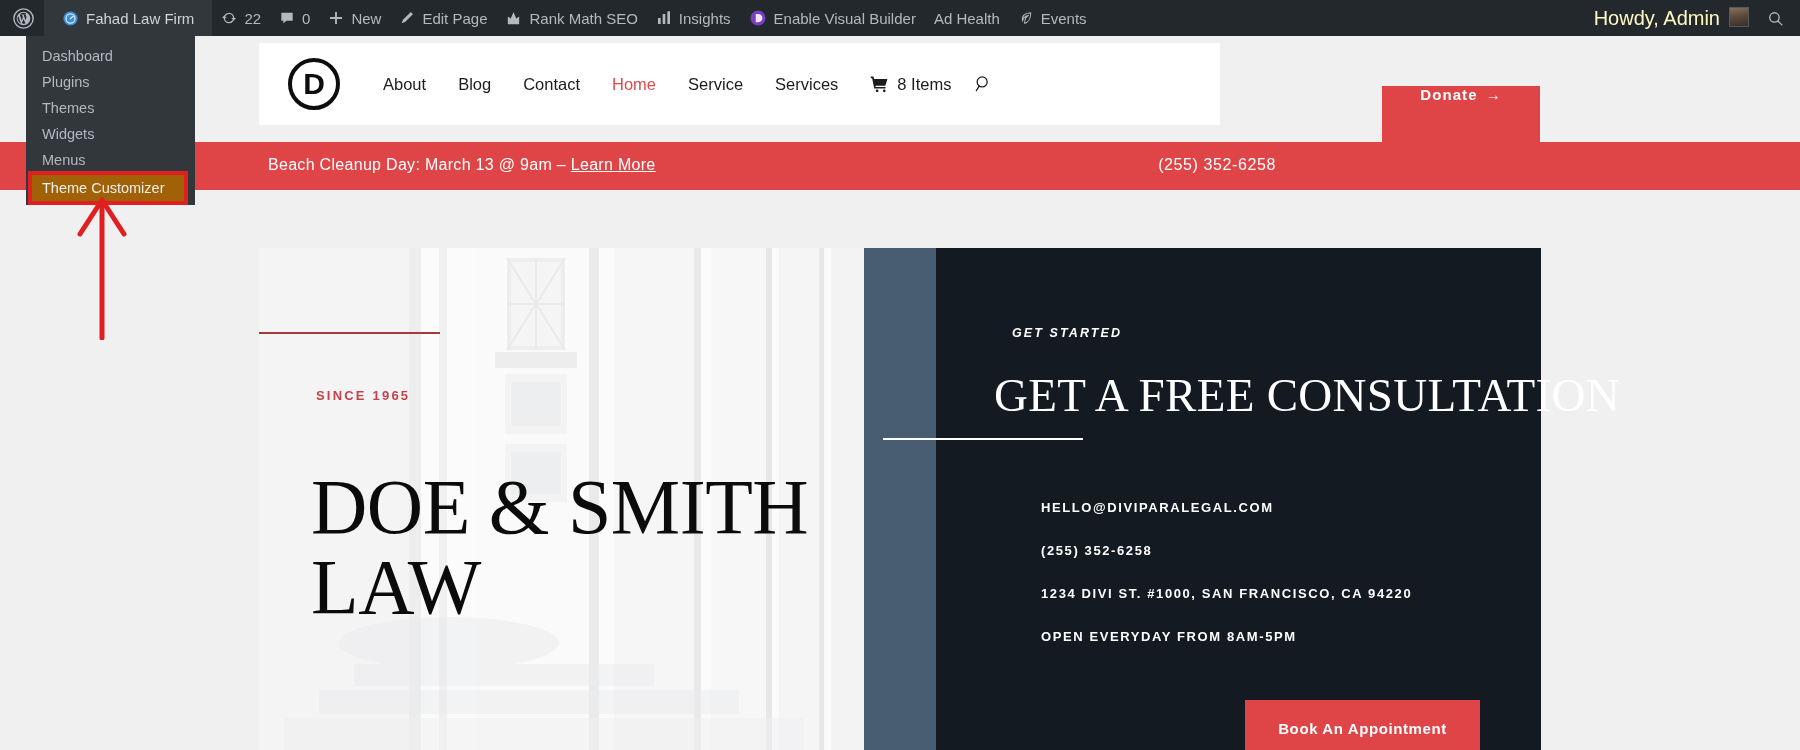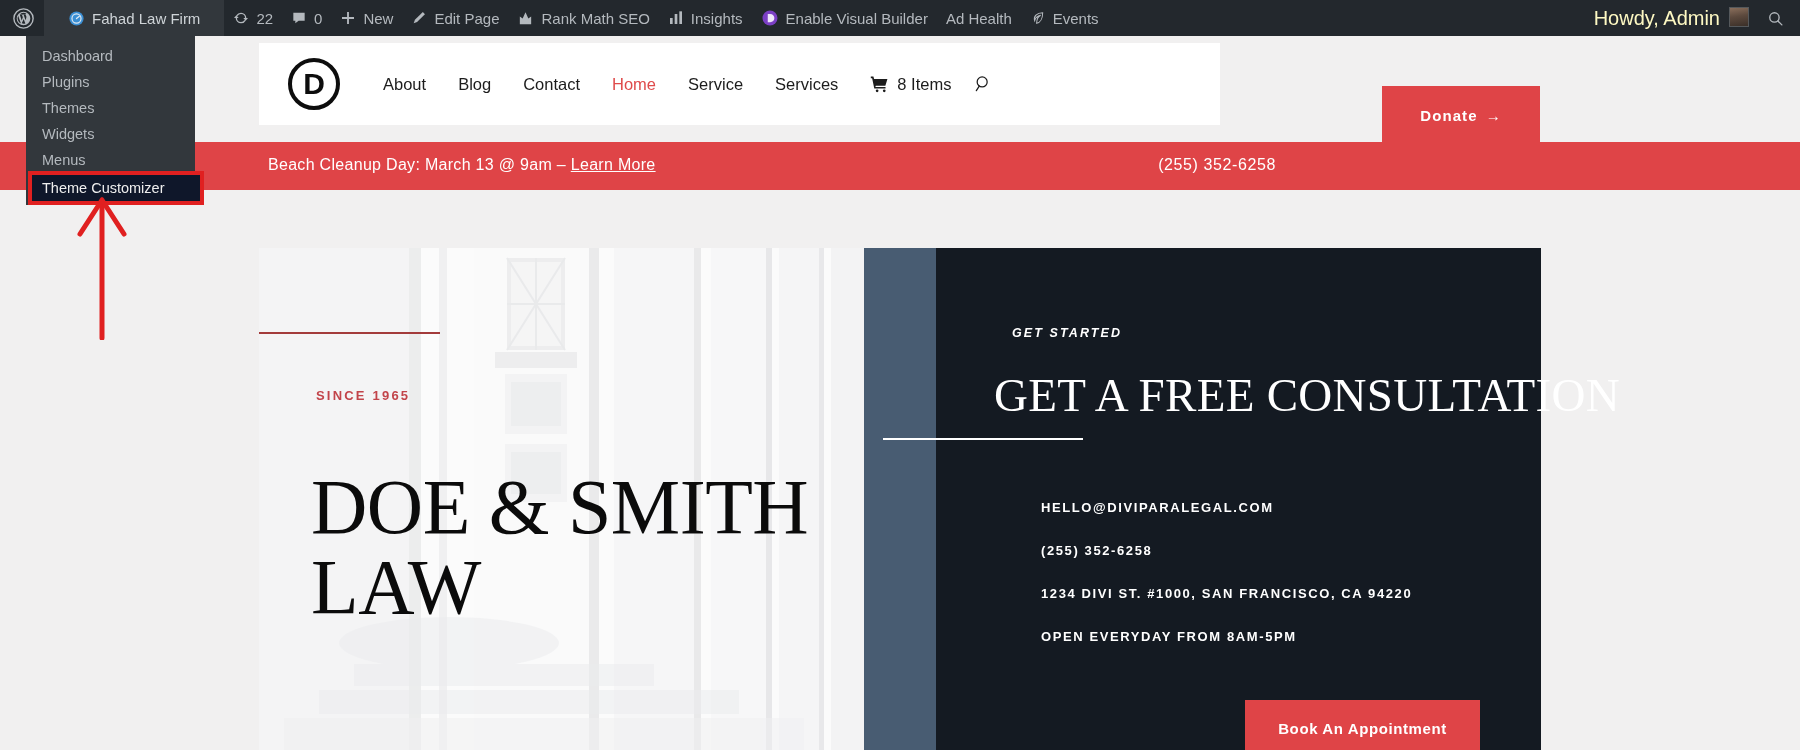--- a/index.html
+++ b/index.html
@@ -20,21 +20,21 @@
     color: #b4b9be;
     font-size: 15px;
     z-index: 60;
   }
   .ab-item {
     display: flex; align-items: center; gap: 7px;
     height: 36px; padding: 0 9px;
     color: #b4b9be; white-space: nowrap; cursor: pointer;
   }
   .ab-item.wp-logo { padding: 0 10px 0 13px; }
-  .ab-item.site-name { background: #32373c; color: #cfd4d8; padding: 0 24px; }
+  .ab-item.site-name { background: #32373c; color: #cfd4d8; padding: 0 18px; }
   .ab-right { margin-left: auto; display: flex; align-items: center; }
   .ab-howdy { display:flex; align-items:flex-start; gap:9px; padding: 0 10px 0 14px; color:#fef9c3; font-size:20px;}
   .avatar-img {
     width: 20px; height: 20px;
     background: linear-gradient(170deg,#8a6f5c 0%,#5d4a3e 45%,#3a2f28 100%);
     border: 1px solid #55595c; display:block;
   }
   .ab-search { padding: 0 16px 0 8px; display:flex; align-items:center; }
   .icon-svg { display: block; }
 
@@ -44,24 +44,24 @@
     width: 169px; background: #32373c;
     z-index: 70; padding: 7px 0 0 0;
   }
   .ab-sub {
     display: block; color: #b4b9be;
     font-size: 14.5px; line-height: 26px;
     padding: 0 14px 0 16px; cursor: pointer;
     white-space: nowrap;
   }
   .ab-sub.highlighted {
-    color: #eeeeee; background: #0f172a;
+    color: #eeeeee; background: #a16207;
     outline: 4px solid #e02020;
     margin: 2px 2px 4px 6px;
-    padding-left: 10px; width: 168px;
+    padding-left: 10px; width: 152px;
   }
 
   
   .annot-arrow { position:absolute; left: 72px; top: 190px; z-index: 72; }
 
   
   .site-wrap { position: absolute; top: 36px; left: 0; width: 1800px; height: 714px; background:#f1f0f0; }
   .site-header {
     position: absolute; top: 7px; left: 259px;
     width: 961px; height: 82px;
@@ -83,21 +83,21 @@
     padding: 0 16px; cursor: pointer; white-space: nowrap;
   }
   .nav a.active { color: #df4b4b; }
   .cart-link { display:flex; align-items:center; gap:8px; padding-left: 16px; color:#1c1c1c; font-size:16.5px; cursor:pointer;}
   .search-btn { padding-left: 22px; display:flex; align-items:center; cursor:pointer; }
 
   .donate-btn {
     position: absolute; top: 50px; left: 1382px;
     width: 158px; height: 58px;
     background: #df4447; color: #fff;
-    display: flex; align-items: center; justify-content: center;
+    display: flex; align-items: flex-start; justify-content: center;
     font-size: 15px; font-weight: 700; letter-spacing: 1.1px;
     cursor: pointer; gap: 8px;
   }
 
   
   .red-banner {
     position: absolute; top: 106px; left: 0;
     width: 1800px; height: 48px;
     background: #df4447;
   }

